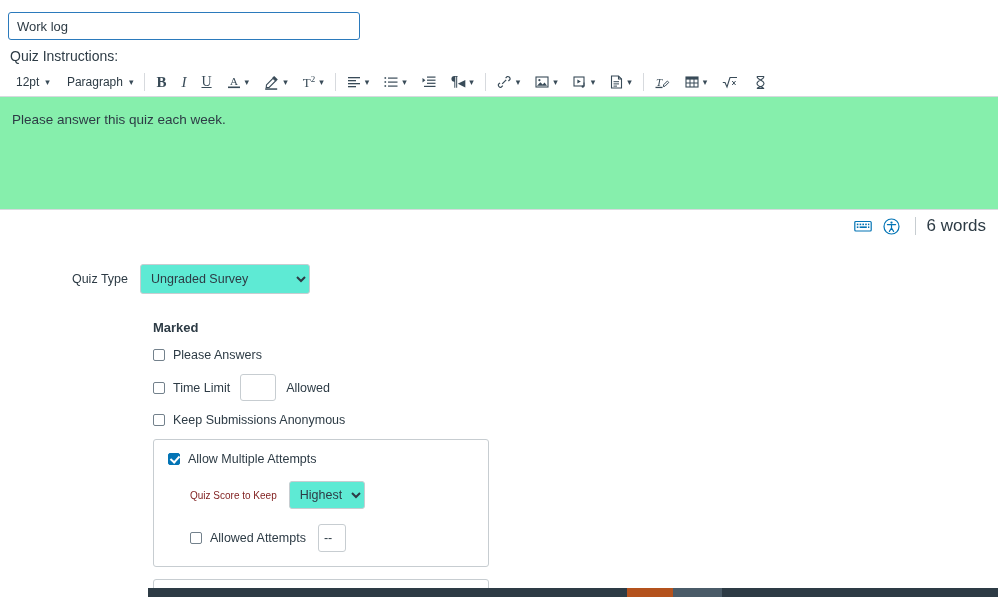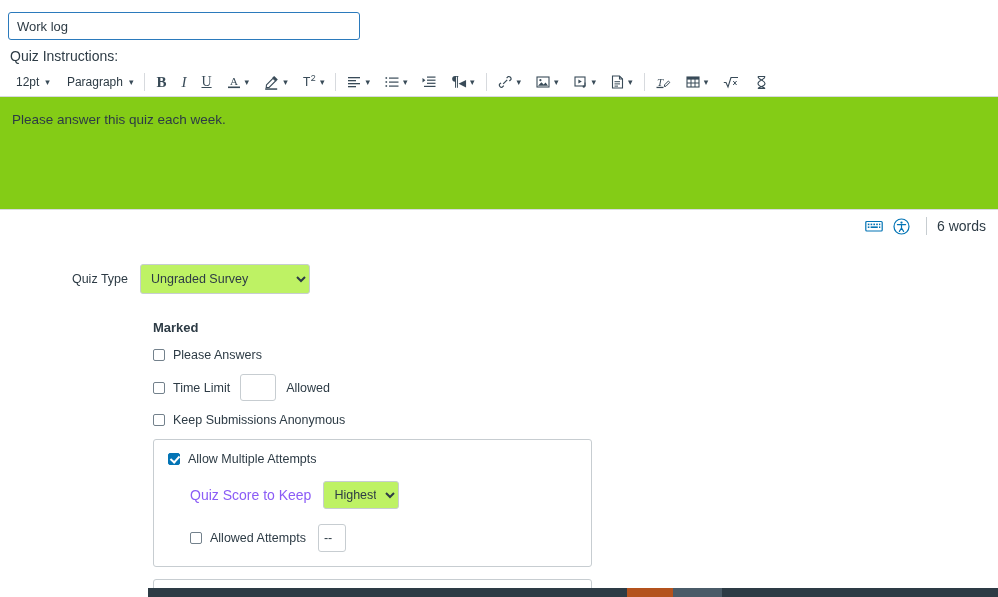--- a/index.html
+++ b/index.html
@@ -77,30 +77,30 @@
   .tb-gap { width: 7px; flex: 0 0 auto; }
   .glyph {
     font-size: 14px;
     line-height: 1;
     color: #394b58;
     display: inline-block;
   }
   .glyph-b { font-weight: bold; font-size: 15px; font-family: "Liberation Serif", serif; }
   .glyph-i { font-style: italic; font-size: 15px; font-family: "Liberation Serif", serif; }
   .glyph-u { text-decoration: underline; font-size: 14px; font-family: "Liberation Serif", serif; }
-  .glyph-sup { font-size: 13px; font-family: Liberation Mono, monospace; }
+  .glyph-sup { font-size: 13px; font-family: Liberation Serif, serif; }
   .glyph-sup sup { font-size: 9px; }
   svg { display: block; }
 
   
   .rce-body {
     height: 113px;
     padding: 14px 12px;
     border-bottom: 1px solid #d7dade;
-    background: #84cc16;
+    background: #86efac;
   }
   .rce-body p {
     margin: 0;
     font-size: 13.5px;
     line-height: 1.4;
     color: #2d3b45;
   }
 
   
   .rce-status {
@@ -118,21 +118,21 @@
     width: 28px; height: 24px;
     color: #0374b5;
     cursor: pointer;
   }
   .status-sep {
     width: 1px; height: 18px;
     background: #c7cdd1;
     margin: 0 10px;
   }
   .word-count {
-    font-size: 14px;
+    font-size: 17px;
     color: #2d3b45;
     padding-right: 4px;
   }
 
   
   .form-area { padding-top: 22px; }
   .quiz-type-row {
     display: flex;
     align-items: center;
   }
@@ -140,21 +140,21 @@
     width: 140px;
     text-align: right;
     padding-right: 12px;
     font-size: 12.5px;
     color: #2d3b45;
   }
   select.styled {
     font-family: "Liberation Sans", sans-serif;
     font-size: 12.5px;
     color: #2d3b45;
-    background: #bef264;
+    background: #5eead4;
     border: 1px solid #c7cdd1;
     border-radius: 3px;
     padding: 5px 6px;
     outline: none;
     cursor: pointer;
   }
   #quiz-type-select { width: 170px; height: 30px; }
 
   
   .options-wrap { padding-left: 153px; padding-top: 26px; }
@@ -212,34 +212,34 @@
     outline: none;
     background: #fff;
   }
   .minutes-label { font-size: 12.5px; color: #2d3b45; }
 
   
   .opt-box {
     border: 1px solid #c7cdd1;
     border-radius: 3px;
     padding: 12px 14px 14px 14px;
-    width: 439px;
+    width: 336px;
     margin-top: 8px;
     background: #fff;
   }
   .opt-box .opt-row { margin-bottom: 0; }
   .sub-row {
     display: flex;
     align-items: center;
     margin-top: 15px;
     padding-left: 22px;
   }
   .sub-label {
-    font-size: 14px;
-    color: #8b5cf6;
+    font-size: 10px;
+    color: #7f1d1d;
     margin-right: 12px;
   }
   #score-keep-select { width: 76px; height: 28px; }
   .attempts-input {
     width: 28px; height: 28px;
     border: 1px solid #c7cdd1;
     border-radius: 3px;
     margin-left: 12px;
     font-family: "Liberation Sans", sans-serif;
     font-size: 12.5px;

